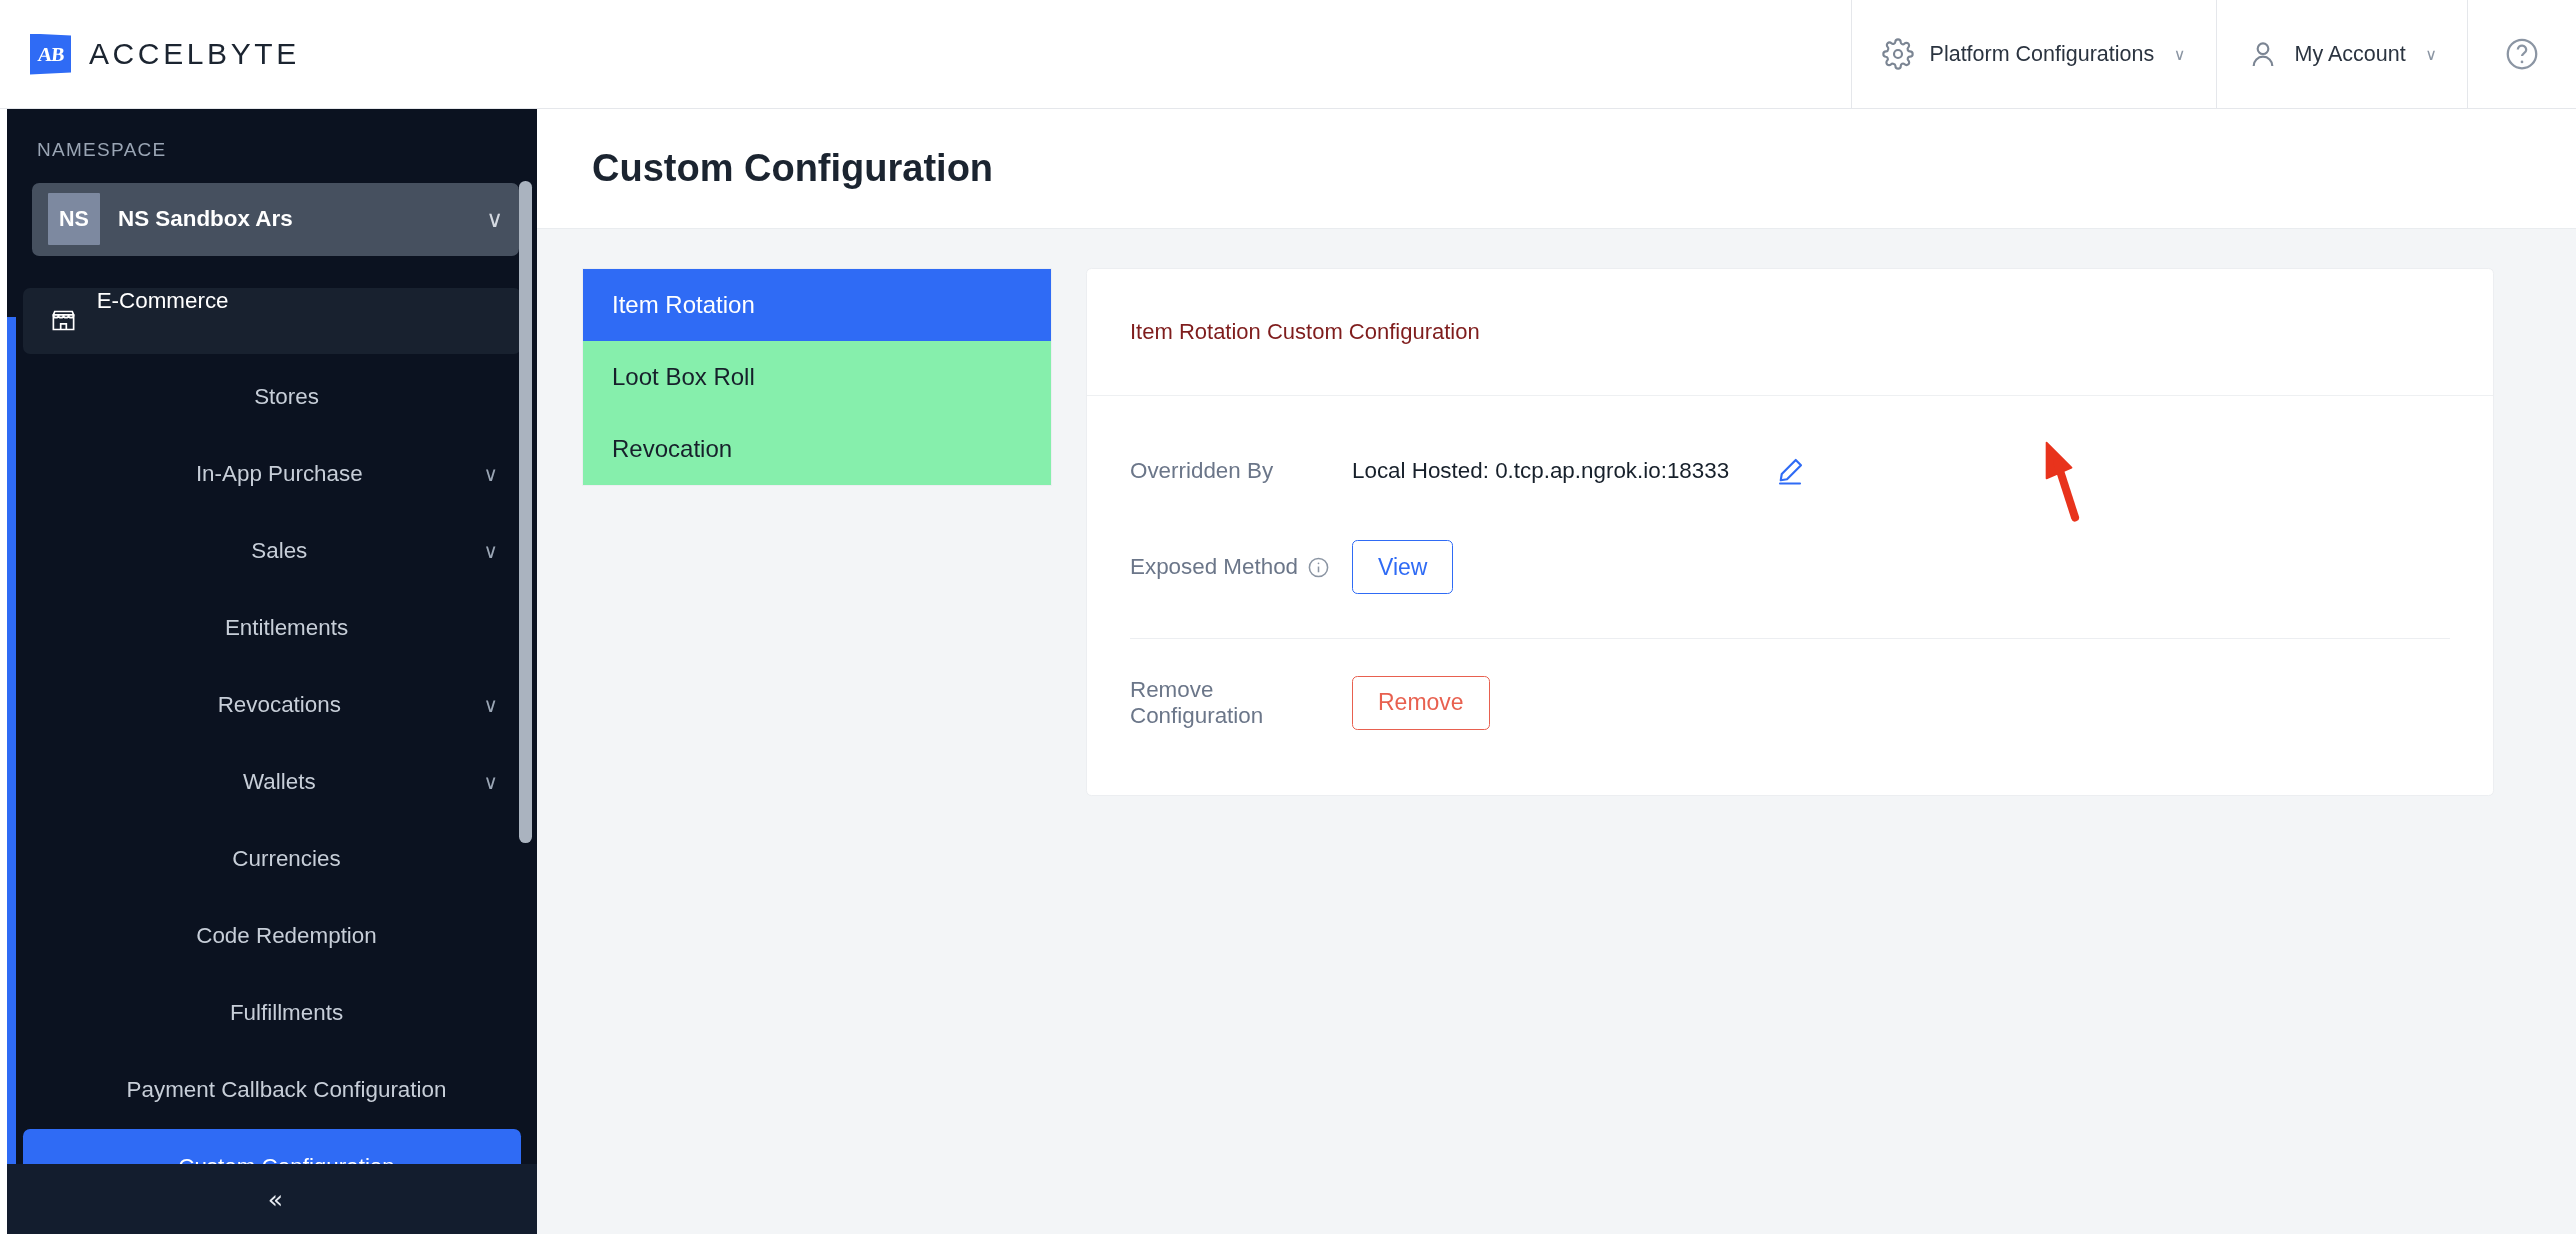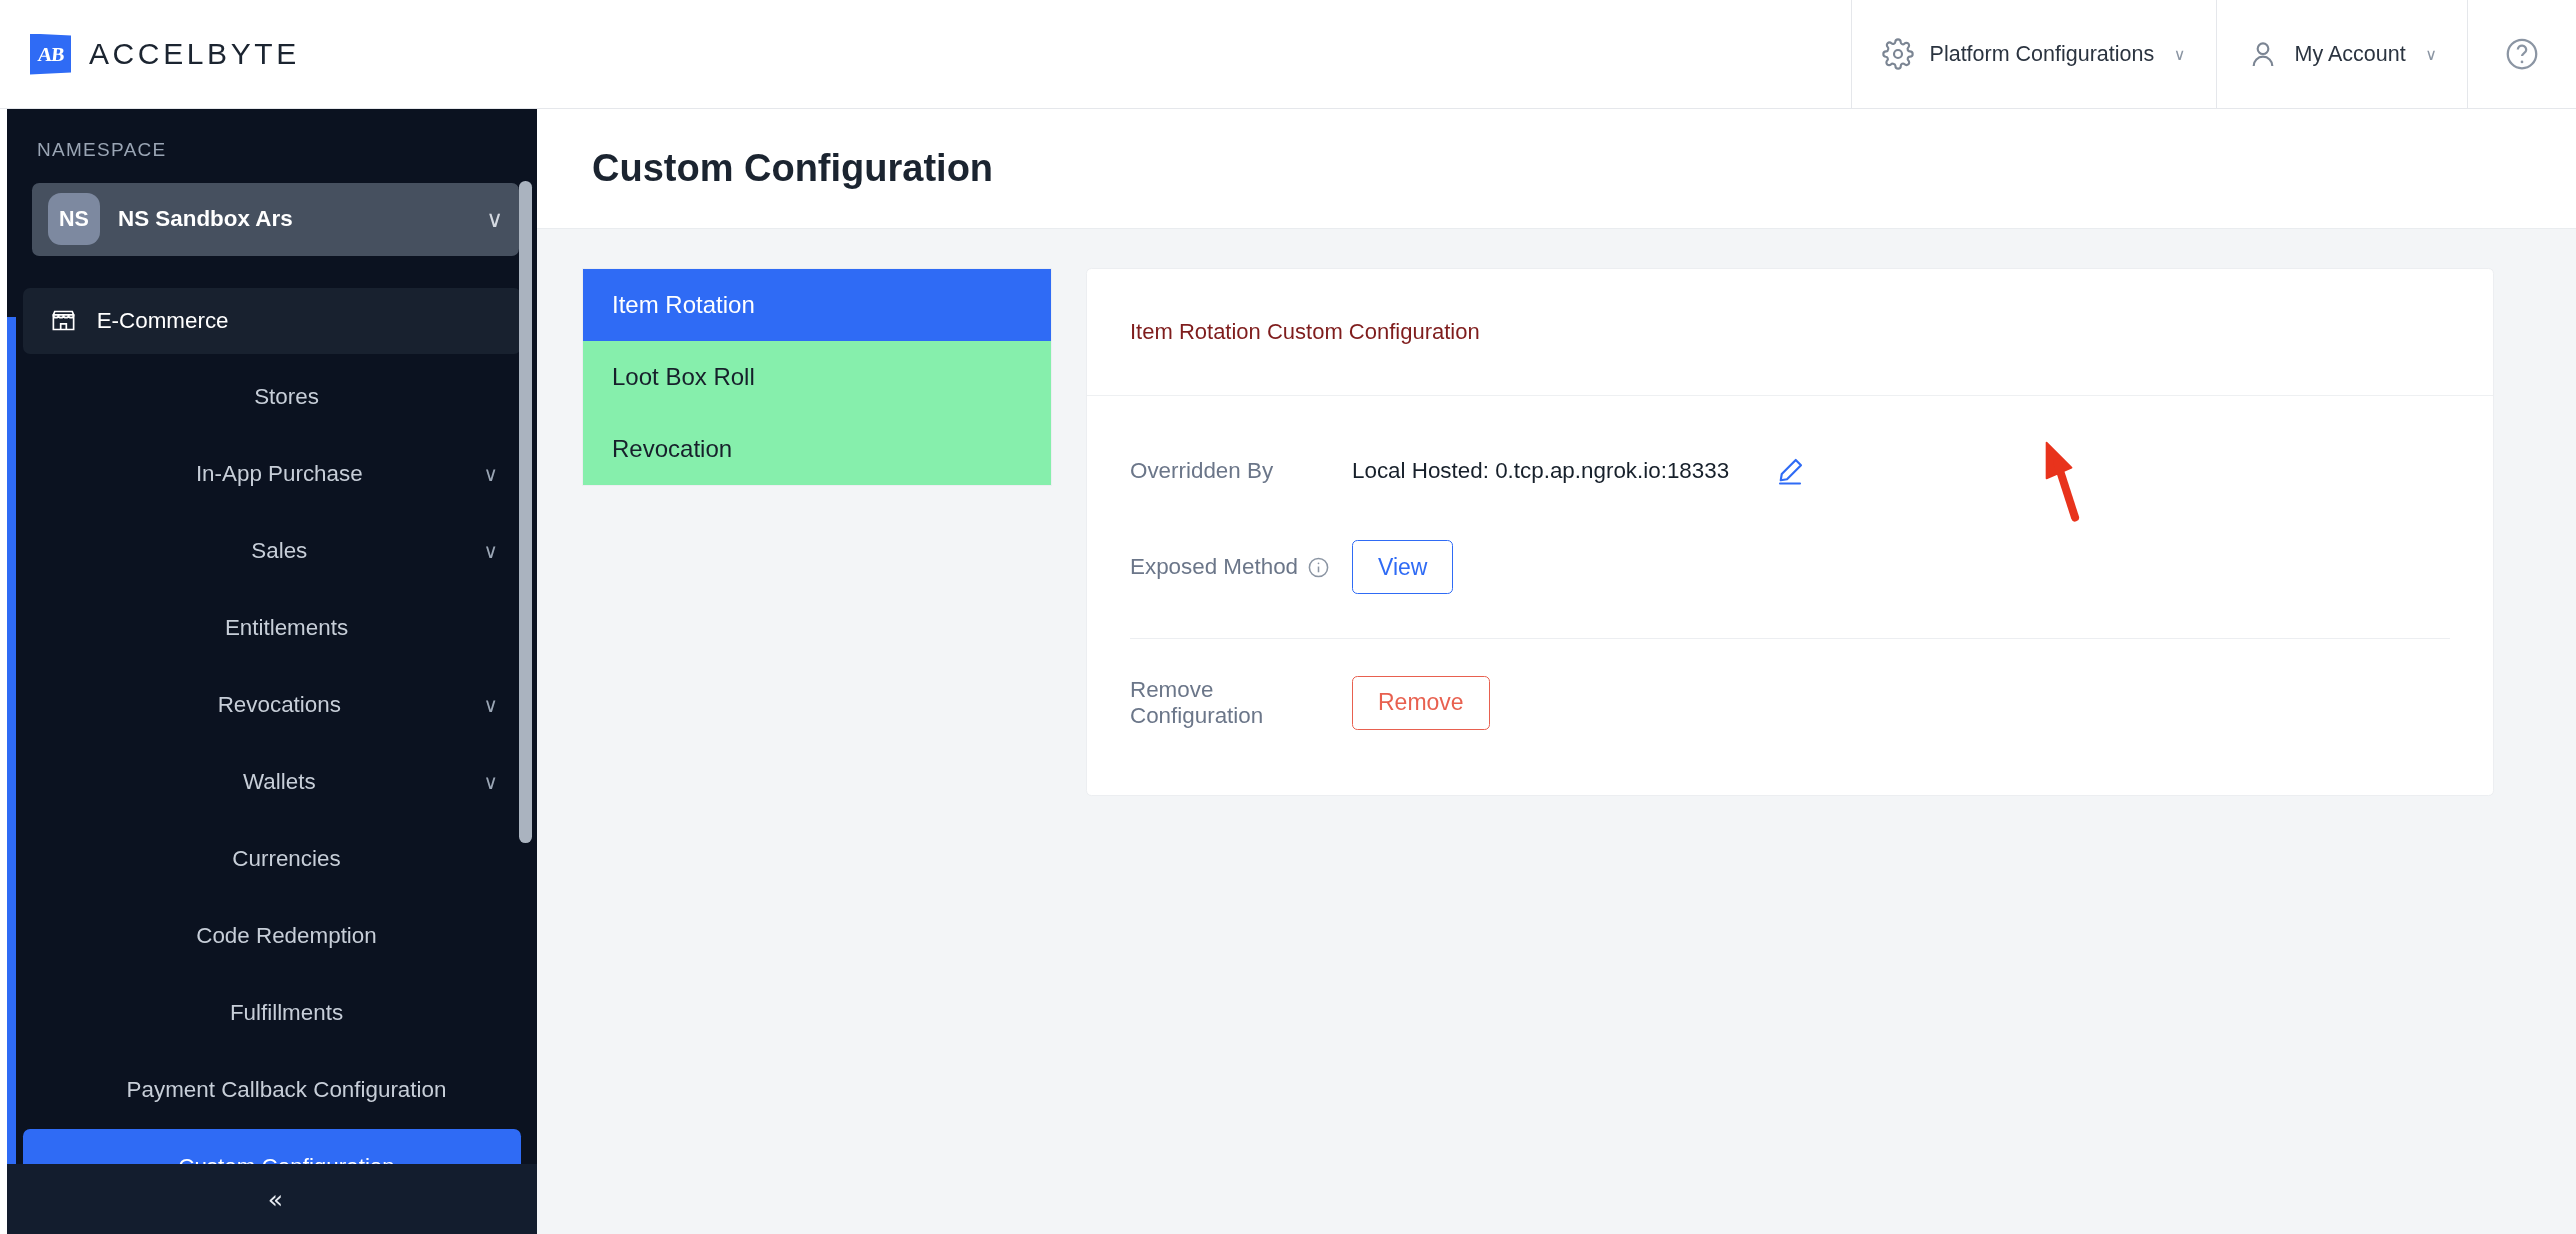--- a/index.html
+++ b/index.html
@@ -70,30 +70,30 @@
     padding: 30px 0 0 30px;
   }
   .ns-select {
     margin: 21.5px 25px 0 25px;
     height: 73px; background: #46505f; border-radius: 7.2px;
     display: flex; align-items: center; padding: 0 16px;
     gap: 18px;
   }
   .ns-badge {
     width: 52px; height: 52px; background: #7d89a0;
-    border-radius: 13px; color: #fff; font-weight: 700; font-size: 21.5px;
+    border-radius: 1px; color: #fff; font-weight: 700; font-size: 21.5px;
     display: flex; align-items: center; justify-content: center;
   }
   .ns-name { color: #ffffff; font-weight: 700; font-size: 22.4px; flex: 1; }
   .ns-caret { color: #d4d9e1; font-size: 23px; font-family: "DejaVu Sans", sans-serif; }
 
   .nav-group {
     margin: 32px 23px 0 16px;
     height: 66px; background: #18212f; border-radius: 7.2px;
-    display: flex; align-items: center; gap: 19.7px; padding-left: 27px;
+    display: flex; gap: 19.7px; padding-left: 27px;
   }
   .nav-group-label { color: #ffffff; font-size: 22.4px; }
 
   .nav-list { margin-top: 5.4px; }
   .nav-item {
     margin: 0 23px 0 16px;
     height: 77px; border-radius: 7.2px;
     display: flex; align-items: center; padding: 0 23px 0 52px;
     color: #c7ced8; font-size: 22.4px; text-align: center;
   }

